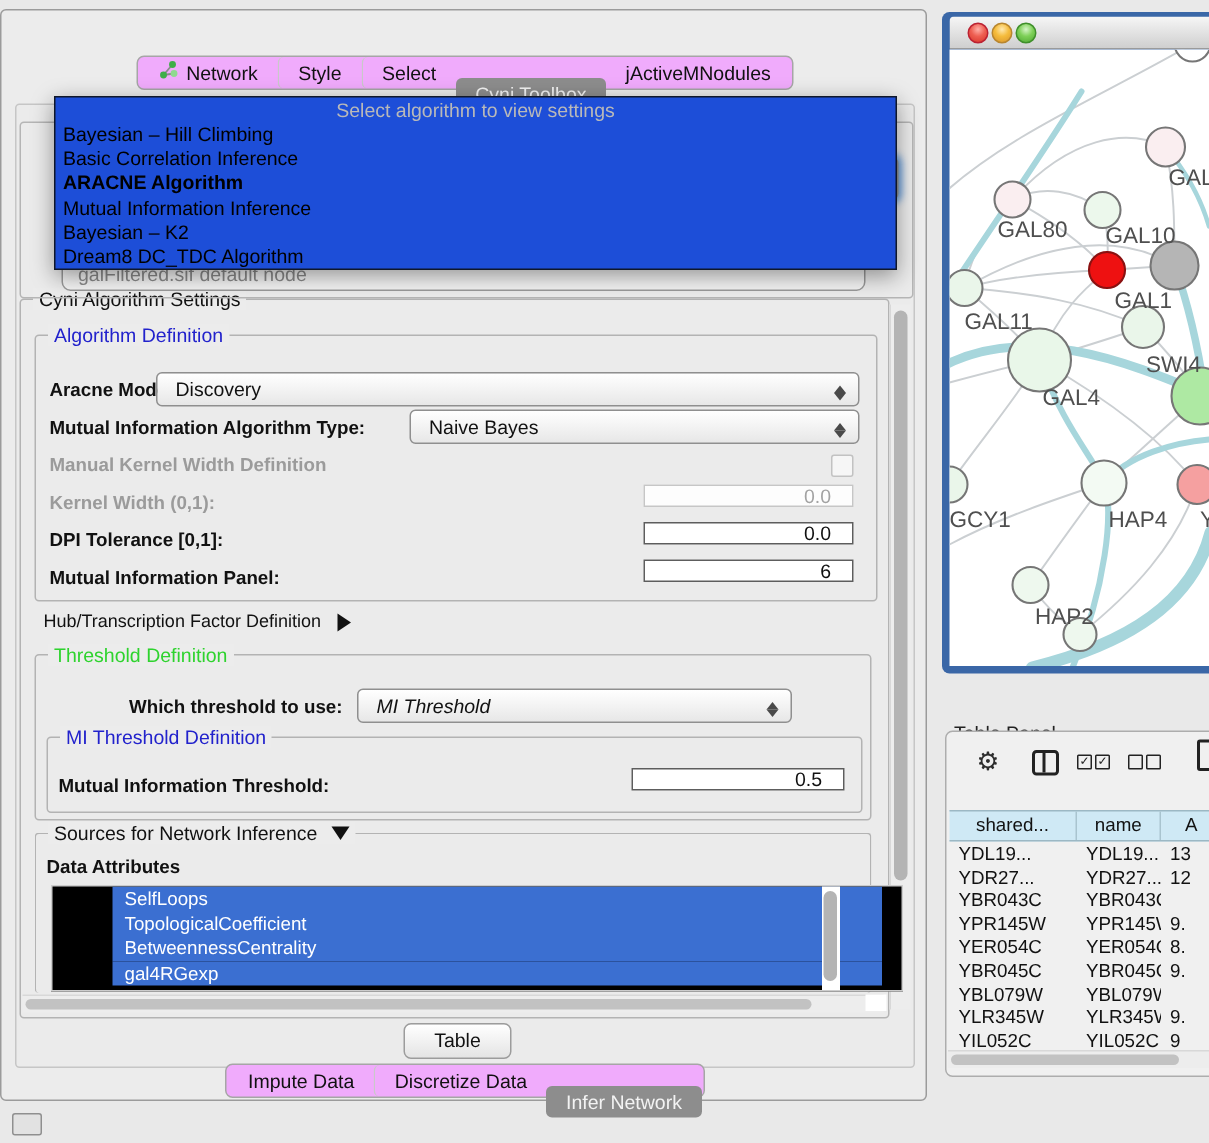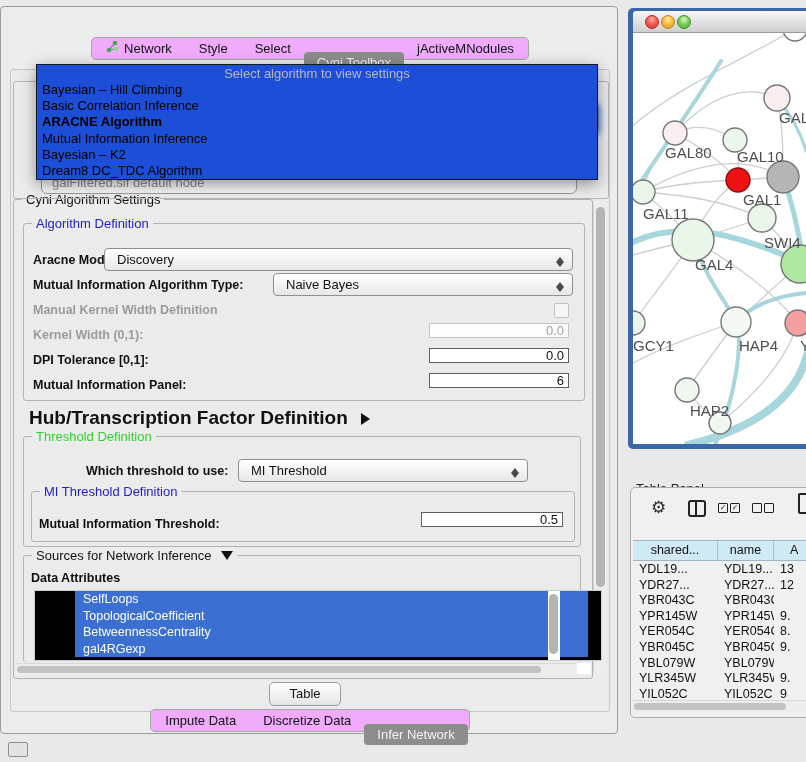--- a/index.html
+++ b/index.html
@@ -37,29 +37,29 @@
              background:#f4f4f4;z-index:2;color:#8a8a8a;line-height:25px;padding-left:10px;box-sizing:border-box;}
   
   #content-panel{left:9px;top:62px;width:600px;height:643px;background:#ebebeb;border:1px solid #c6c6c6;
                  border-radius:3px;box-sizing:border-box;}
   .group{position:absolute;border:1px solid #b3b3b3;border-radius:3px;}
   .legend{position:absolute;top:-8px;left:8px;background:#ececec;padding:0 4px;font-size:13px;white-space:nowrap;}
   .legend.blue{color:#2222cc;}
   .legend.green{color:#2ed32e;}
   .lbl{position:absolute;font-size:12.5px;font-weight:bold;color:#111;white-space:nowrap;}
   .lbl.dis{color:#9b9b9b;}
-  .lbl.plain{font-weight:bold;font-size:19px;}
+  .lbl.plain{font-weight:normal;font-size:12px;}
   .combo{position:absolute;height:23px;box-sizing:border-box;border:1px solid #8f8f8f;border-radius:4px;
          background:linear-gradient(#ffffff,#e7e7e7);display:flex;align-items:center;
          padding:0 24px 0 12px;font-size:13px;}
   .arrows{position:absolute;right:7px;top:3px;width:9px;height:16px;}
   .arrows::before{content:"";position:absolute;top:1px;left:0;border:4px solid transparent;border-bottom:5px solid #4a4a4a;}
   .arrows::after{content:"";position:absolute;top:10px;left:0;border:4px solid transparent;border-top:5px solid #4a4a4a;}
   .field{position:absolute;height:15px;box-sizing:border-box;border:1px solid #5d5d5d;background:#fff;
-         font-size:13px;display:flex;align-items:center;justify-content:flex-end;padding-right:4px;}
+         font-size:13px;display:flex;align-items:center;justify-content:flex-end;padding-right:14px;}
   .field.dis{border-color:#c6c6c6;color:#a3a3a3;background:#fdfdfd;}
   .cb{position:absolute;width:13px;height:13px;border:1px solid #c2c2c2;background:#f6f6f6;border-radius:2px;}
   .tri-right{display:inline-block;width:0;height:0;border:6px solid transparent;border-left:9px solid #111;
              vertical-align:middle;margin-left:8px;}
   .tri-down{display:inline-block;width:0;height:0;border:6px solid transparent;border-top:9px solid #111;
             vertical-align:middle;margin-left:6px;margin-bottom:-3px;}
   #attr-list{left:33px;top:583px;width:568px;height:71px;background:#000000;border:1px solid #ccc;
              box-sizing:border-box;overflow:hidden;padding-left:40px;}
   .attr-item{height:16.5px;line-height:16.5px;background:#3b6fd1;color:#fff;font-size:12.5px;
              padding-left:8px;width:513px;box-sizing:border-box;white-space:nowrap;}
@@ -183,21 +183,21 @@
 
     <span class="lbl plain" style="left:28px;top:400px;">
       <span>Hub/Transcription Factor Definition</span>
       <span class="tri-right"></span>
     </span>
 
     <div class="group" style="left:22px;top:429px;width:556px;height:109px;">
       <span class="legend green">Threshold Definition</span>
     </div>
     <span class="lbl" style="left:85px;top:457px;">Which threshold to use:</span>
-    <div class="combo" style="left:237px;top:452px;width:290px;">
+    <div class="combo" style="left:237px;top:452px;width:290px;font-style:italic;">
       <span>MI Threshold</span>
       <span class="arrows"></span>
     </div>
     <div class="group" style="left:30px;top:484px;width:542px;height:49px;">
       <span class="legend blue">MI Threshold Definition</span>
     </div>
     <span class="lbl" style="left:38px;top:510px;">Mutual Information Threshold:</span>
     <div class="field" style="left:420px;top:505px;width:142px;">0.5</div>
 
     <div class="group" style="left:22px;top:548px;width:556px;height:106px;border-bottom:none;">

